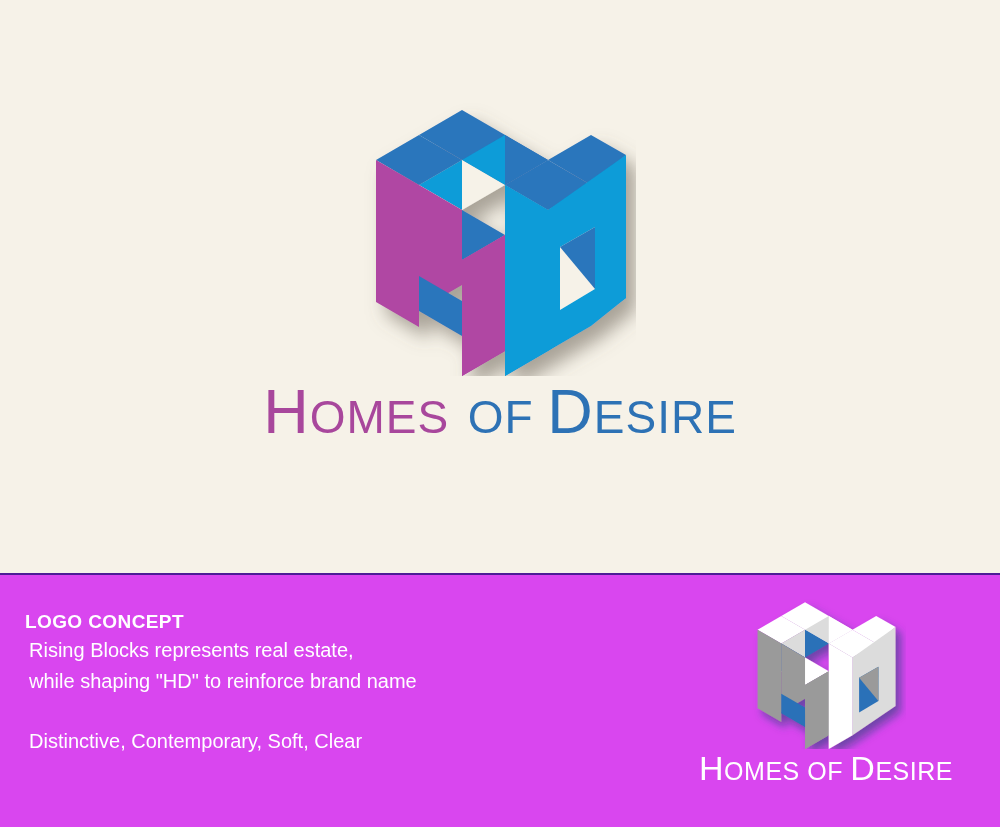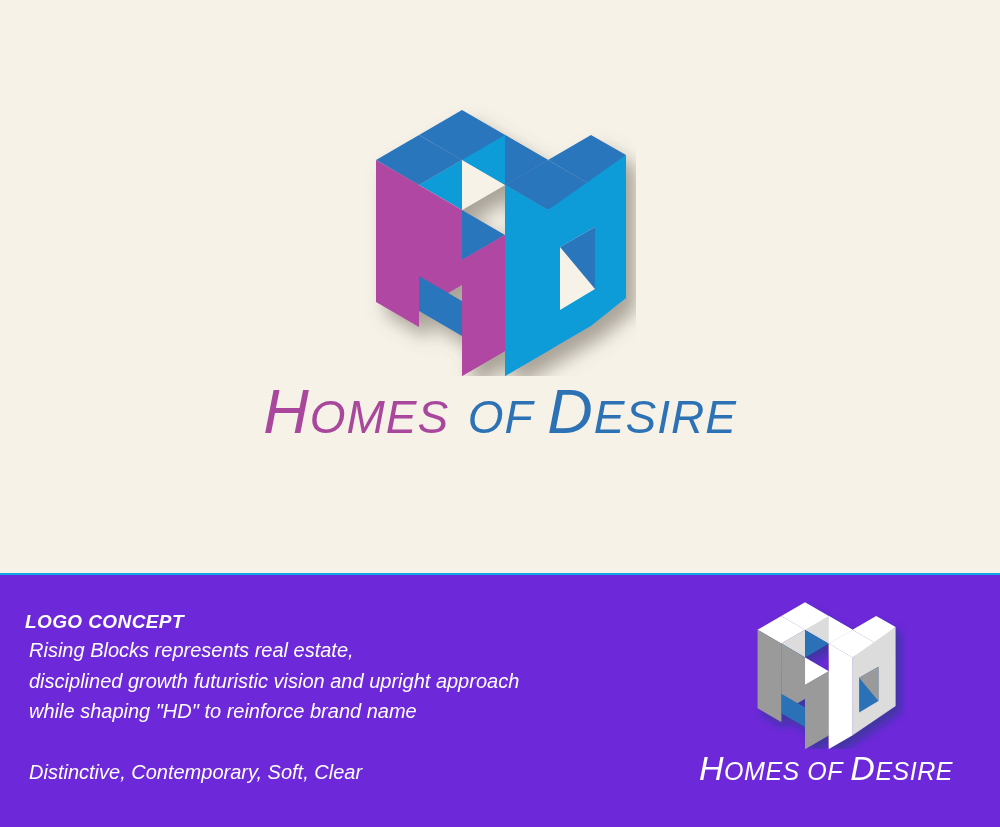--- a/index.html
+++ b/index.html
@@ -6,21 +6,20 @@
     margin: 0;
     padding: 0;
     background: #ffffff;
   }
   .canvas {
     position: relative;
     width: 1000px;
     height: 827px;
     overflow: hidden;
     font-family: "Liberation Sans", sans-serif;
-    font-style: italic;
   }
 
   
   .showcase {
     position: absolute;
     left: 0; top: 0;
     width: 1000px;
     height: 573px;
     background: #f6f2e8;
   }
@@ -58,22 +57,22 @@
   .wm-homes { color: #a8479c; }
   .wm-of    { color: #2d72b5; }
   .wm-des   { color: #2d72b5; }
 
   
   .panel {
     position: absolute;
     left: 0; top: 573px;
     width: 1000px;
     height: 254px;
-    background: #6d28d9;
-    border-top: 2px solid #0ea5e9;
+    background: #d946ef;
+    border-top: 2px solid #4c1d95;
     box-sizing: border-box;
   }
   .panel-copy {
     position: absolute;
     left: 25px;
     top: 36px;
     color: #ffffff;
   }
   .block-title {
     font-size: 19px;
@@ -182,21 +181,20 @@
 
     </div>
   </div>
 
   <div class="panel">
 
     <div class="panel-copy">
 
       <p class="block-title">LOGO CONCEPT</p>
       <p class="block-line">Rising Blocks represents real estate,</p>
-      <p class="block-line">disciplined growth futuristic vision and upright approach</p>
       <p class="block-line">while shaping "HD" to reinforce brand name</p>
 
       <div class="spacer-block"></div>
 
       <p class="block-line">Distinctive, Contemporary, Soft, Clear</p>
     </div>
 
     <div class="mono-lockup">
 
       <div class="mono-mark">

